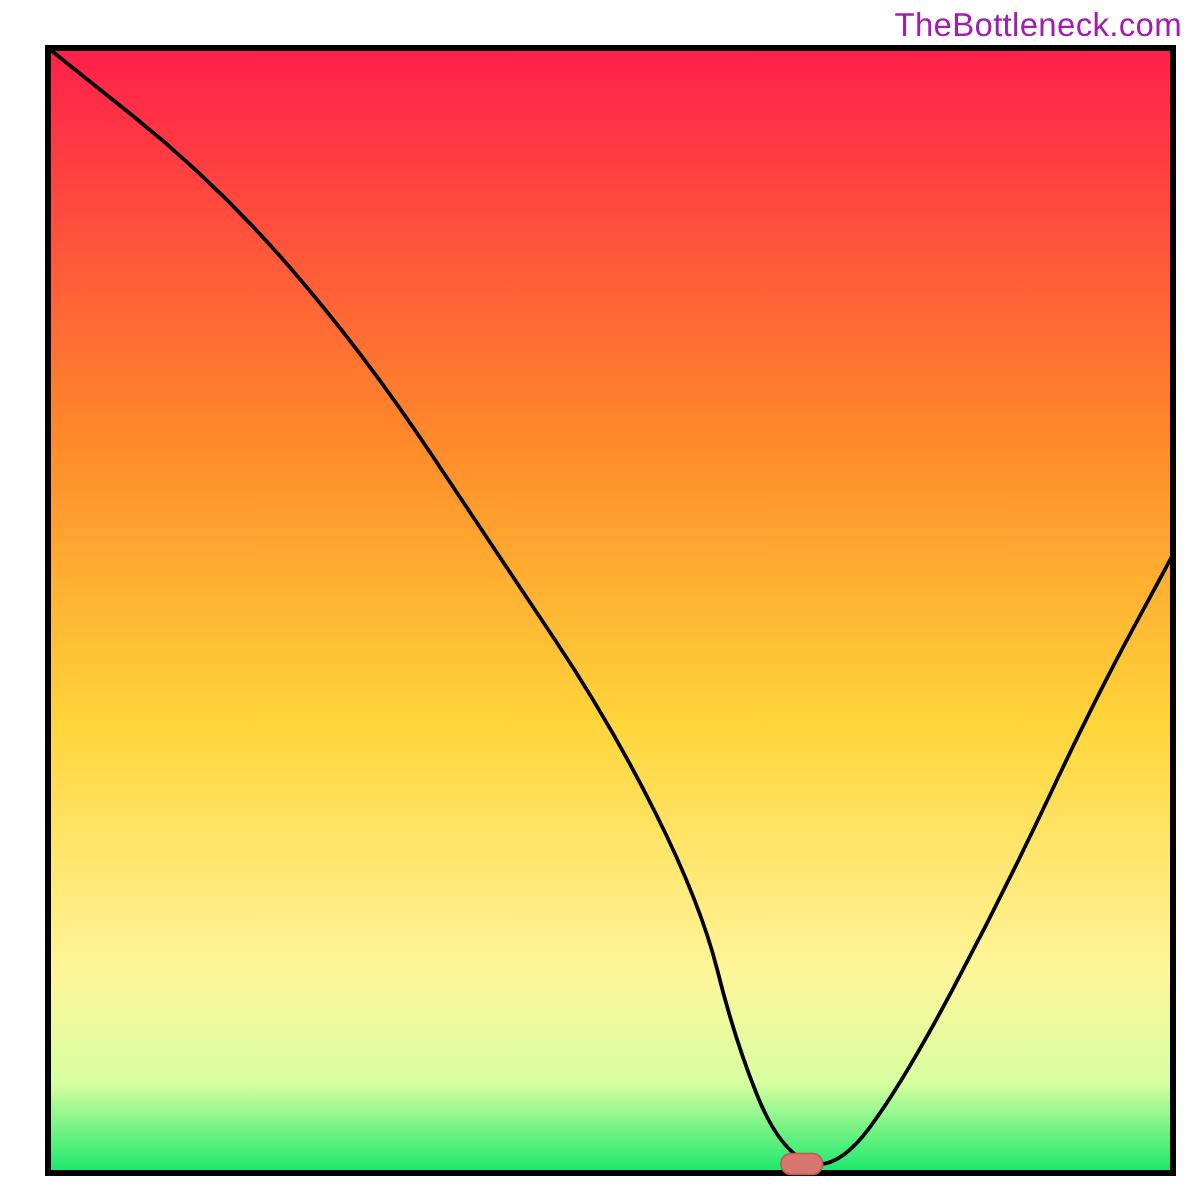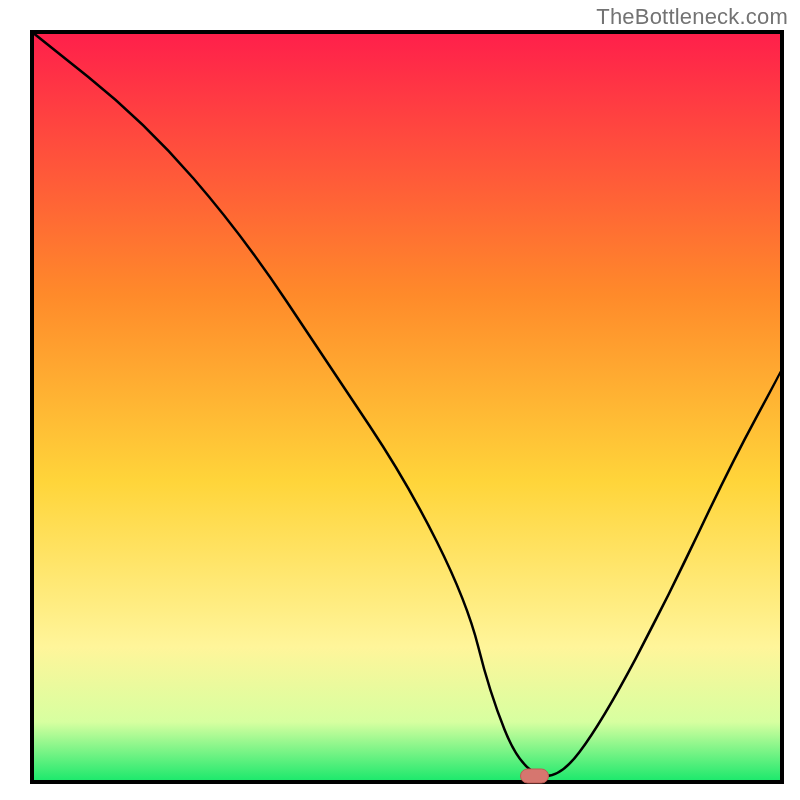--- a/index.html
+++ b/index.html
@@ -14,21 +14,21 @@
     position: relative;
     width: 800px;
     height: 800px;
   }
   .watermark {
     position: absolute;
     top: 4px;
     right: 12px;
     font-size: 22px;
     font-weight: 500;
-    color: #737373;
+    color: #a21caf;
     letter-spacing: 0.2px;
   }
   svg.chart {
     position: absolute;
     left: 0;
     top: 0;
     width: 800px;
     height: 800px;
     display: block;
   }

